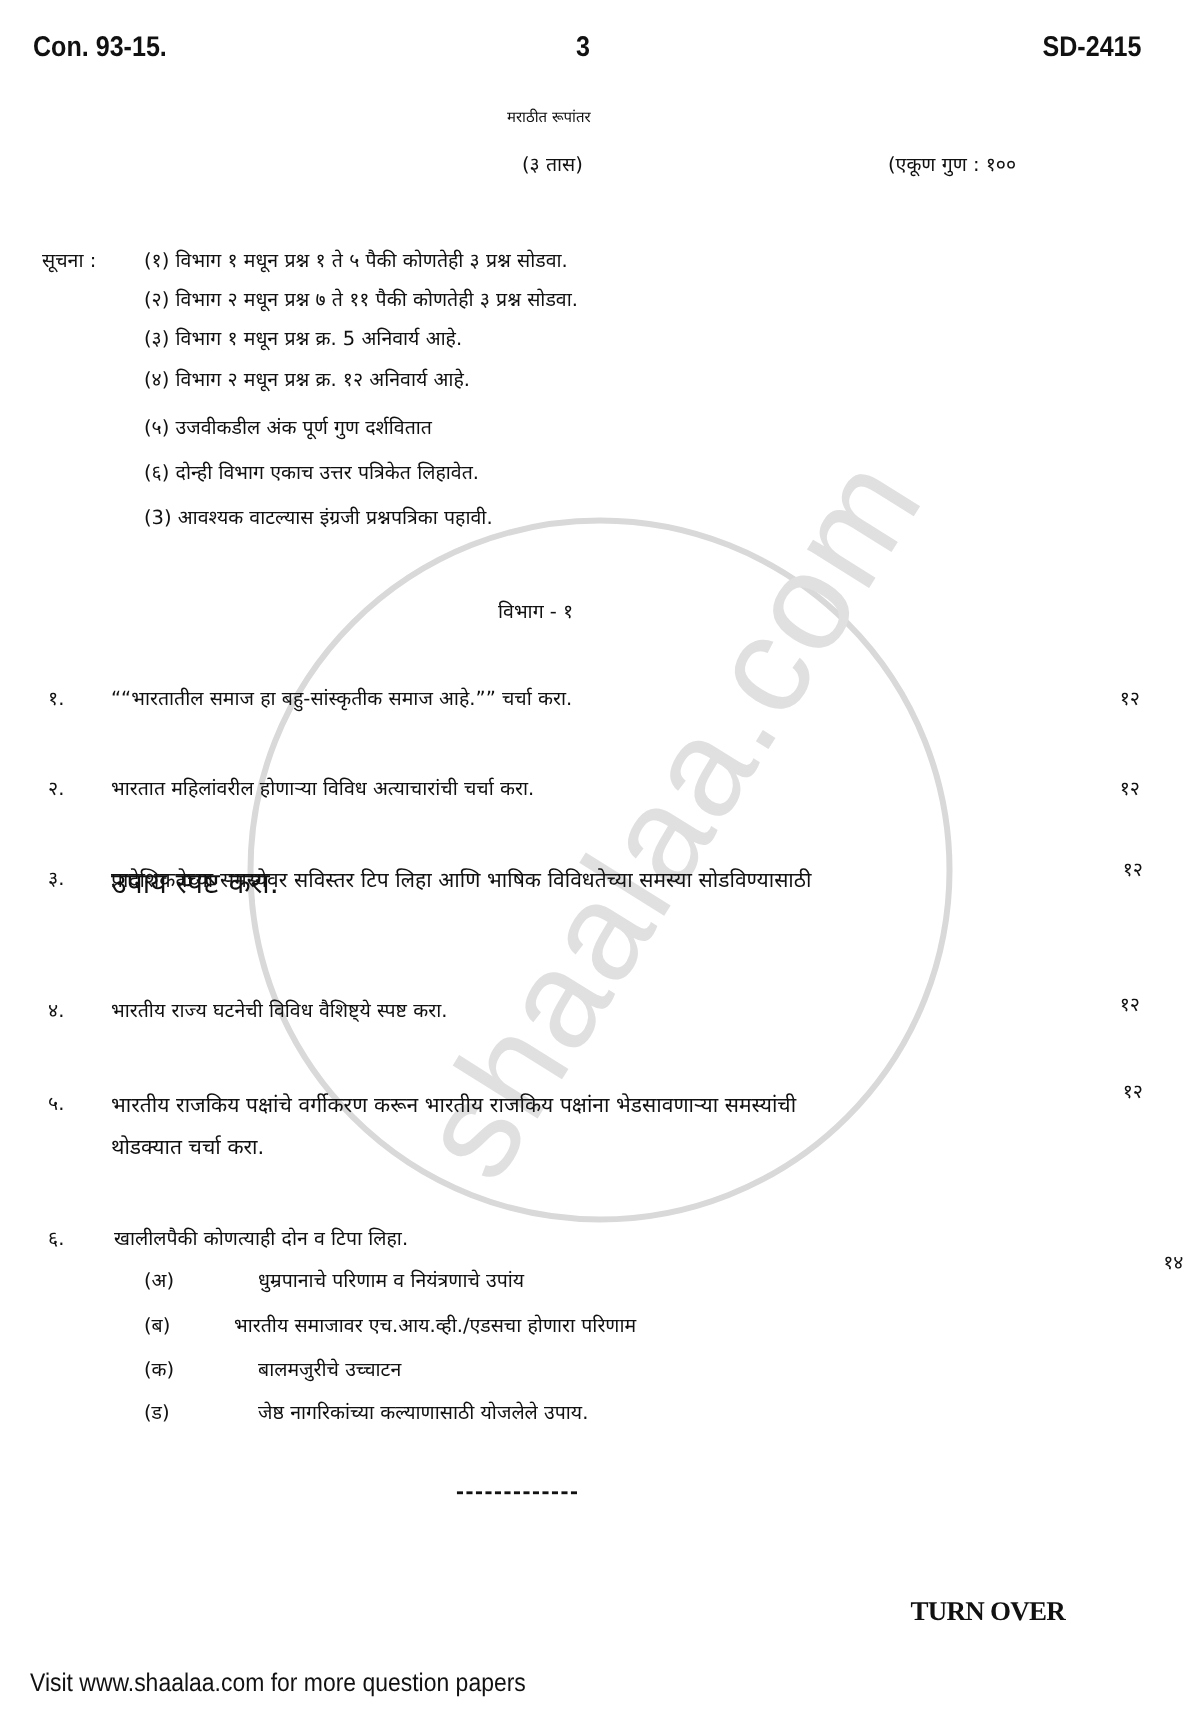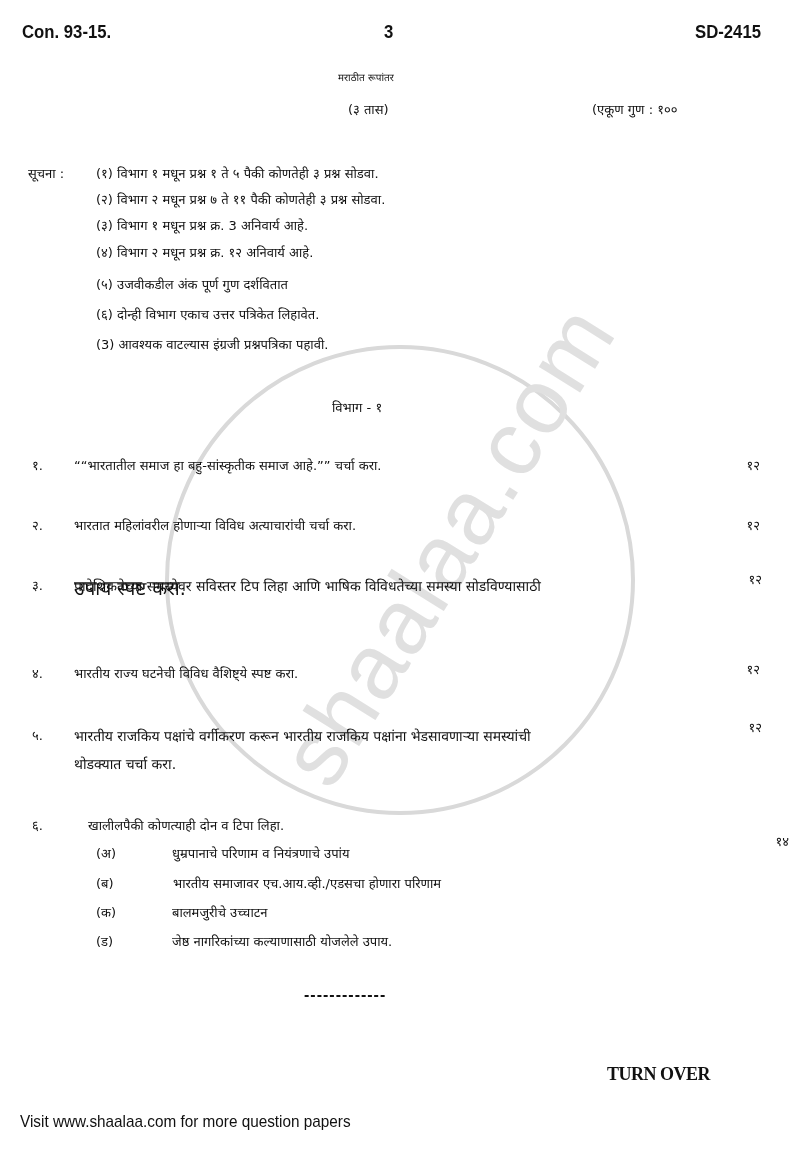--- a/index.html
+++ b/index.html
@@ -39,21 +39,21 @@
   <div class="abs hdr" style="left:384px;">3</div>
   <div class="abs hdr" style="left:695px;">SD-2415</div>
 
   <div class="abs dev" style="left:338px; top:70px; font-size:10px;">मराठीत रूपांतर</div>
   <div class="abs dev" style="left:348px; top:100px;">(३ तास)</div>
   <div class="abs dev" style="left:592px; top:100px;">(एकूण गुण : १००</div>
 
   <div class="abs dev" style="left:28px; top:164px;">सूचना :</div>
   <div class="abs dev" style="left:96px; top:164px;">(१) विभाग १ मधून प्रश्न १ ते ५ पैकी कोणतेही ३ प्रश्न सोडवा.</div>
   <div class="abs dev" style="left:96px; top:190px;">(२) विभाग २ मधून प्रश्न ७ ते ११ पैकी कोणतेही ३ प्रश्न सोडवा.</div>
-  <div class="abs dev" style="left:96px; top:216px;">(३)  विभाग १ मधून प्रश्न क्र. 3 अनिवार्य आहे.</div>
+  <div class="abs dev" style="left:96px; top:216px;">(३)  विभाग १ मधून प्रश्न क्र. 5 अनिवार्य आहे.</div>
   <div class="abs dev" style="left:96px; top:243px;">(४)  विभाग २ मधून प्रश्न  क्र. १२ अनिवार्य आहे.</div>
   <div class="abs dev" style="left:96px; top:275px;">(५)  उजवीकडील अंक पूर्ण गुण दर्शवितात</div>
   <div class="abs dev" style="left:96px; top:305px;">(६)  दोन्ही विभाग एकाच उत्तर पत्रिकेत लिहावेत.</div>
   <div class="abs dev" style="left:96px; top:335px;">(3)  आवश्यक वाटल्यास इंग्रजी प्रश्नपत्रिका पहावी.</div>
 
   <div class="abs dev" style="left:332px; top:398px;">विभाग - १</div>
 
   <div class="abs dev num" style="left:32px; top:456px;">१.</div>
   <div class="abs dev" style="left:74px; top:456px;">““भारतातील समाज हा बहु-सांस्कृतीक समाज आहे.”” चर्चा करा.</div>
   <div class="abs dev marks" style="left:720px; top:456px;">१२</div>
@@ -70,27 +70,27 @@
   <div class="abs dev num" style="left:32px; top:664px;">४.</div>
   <div class="abs dev" style="left:74px; top:664px;">भारतीय राज्य घटनेची विविध वैशिष्ट्ये स्पष्ट करा.</div>
   <div class="abs dev marks" style="left:720px; top:660px;">१२</div>
 
   <div class="abs dev num" style="left:32px; top:726px;">५.</div>
   <div class="abs dev" style="left:74px; top:726px; font-size:14px;">भारतीय राजकिय पक्षांचे वर्गीकरण करून भारतीय राजकिय पक्षांना भेडसावणाऱ्या समस्यांची</div>
   <div class="abs dev" style="left:74px; top:754px; font-size:14px;">थोडक्यात चर्चा करा.</div>
   <div class="abs dev marks" style="left:722px; top:718px;">१२</div>
 
   <div class="abs dev num" style="left:32px; top:816px;">६.</div>
-  <div class="abs dev" style="left:88px; top:816px;">खालीलपैकी कोणत्याही दोन व टिपा लिहा.</div>
+  <div class="abs dev" style="left:76px; top:816px;">खालीलपैकी कोणत्याही दोन व टिपा लिहा.</div>
   <div class="abs dev marks" style="left:749px; top:832px;">१४</div>
 
   <div class="abs dev" style="left:96px; top:844px;">(अ)</div>
   <div class="abs dev" style="left:172px; top:844px;">धुम्रपानाचे परिणाम व नियंत्रणाचे उपांय</div>
   <div class="abs dev" style="left:96px; top:874px;">(ब)</div>
-  <div class="abs dev" style="left:173px; top:874px;">भारतीय समाजावर एच.आय.व्ही./एडसचा होणारा परिणाम</div>
+  <div class="abs dev" style="left:156px; top:874px;">भारतीय समाजावर एच.आय.व्ही./एडसचा होणारा परिणाम</div>
   <div class="abs dev" style="left:96px; top:903px;">(क)</div>
   <div class="abs dev" style="left:172px; top:903px;">बालमजुरीचे उच्चाटन</div>
   <div class="abs dev" style="left:96px; top:932px;">(ड)</div>
   <div class="abs dev" style="left:172px; top:932px;">जेष्ठ नागरिकांच्या कल्याणासाठी योजलेले उपाय.</div>
 
   <div class="abs dashes" style="left:304px; top:986px;">-------------</div>
 
   <div class="abs turnover" style="left:607px; top:1064px;">TURN OVER</div>
 
   <div class="abs footer" style="left:20px; top:1112px;">Visit www.shaalaa.com for more question papers</div>

